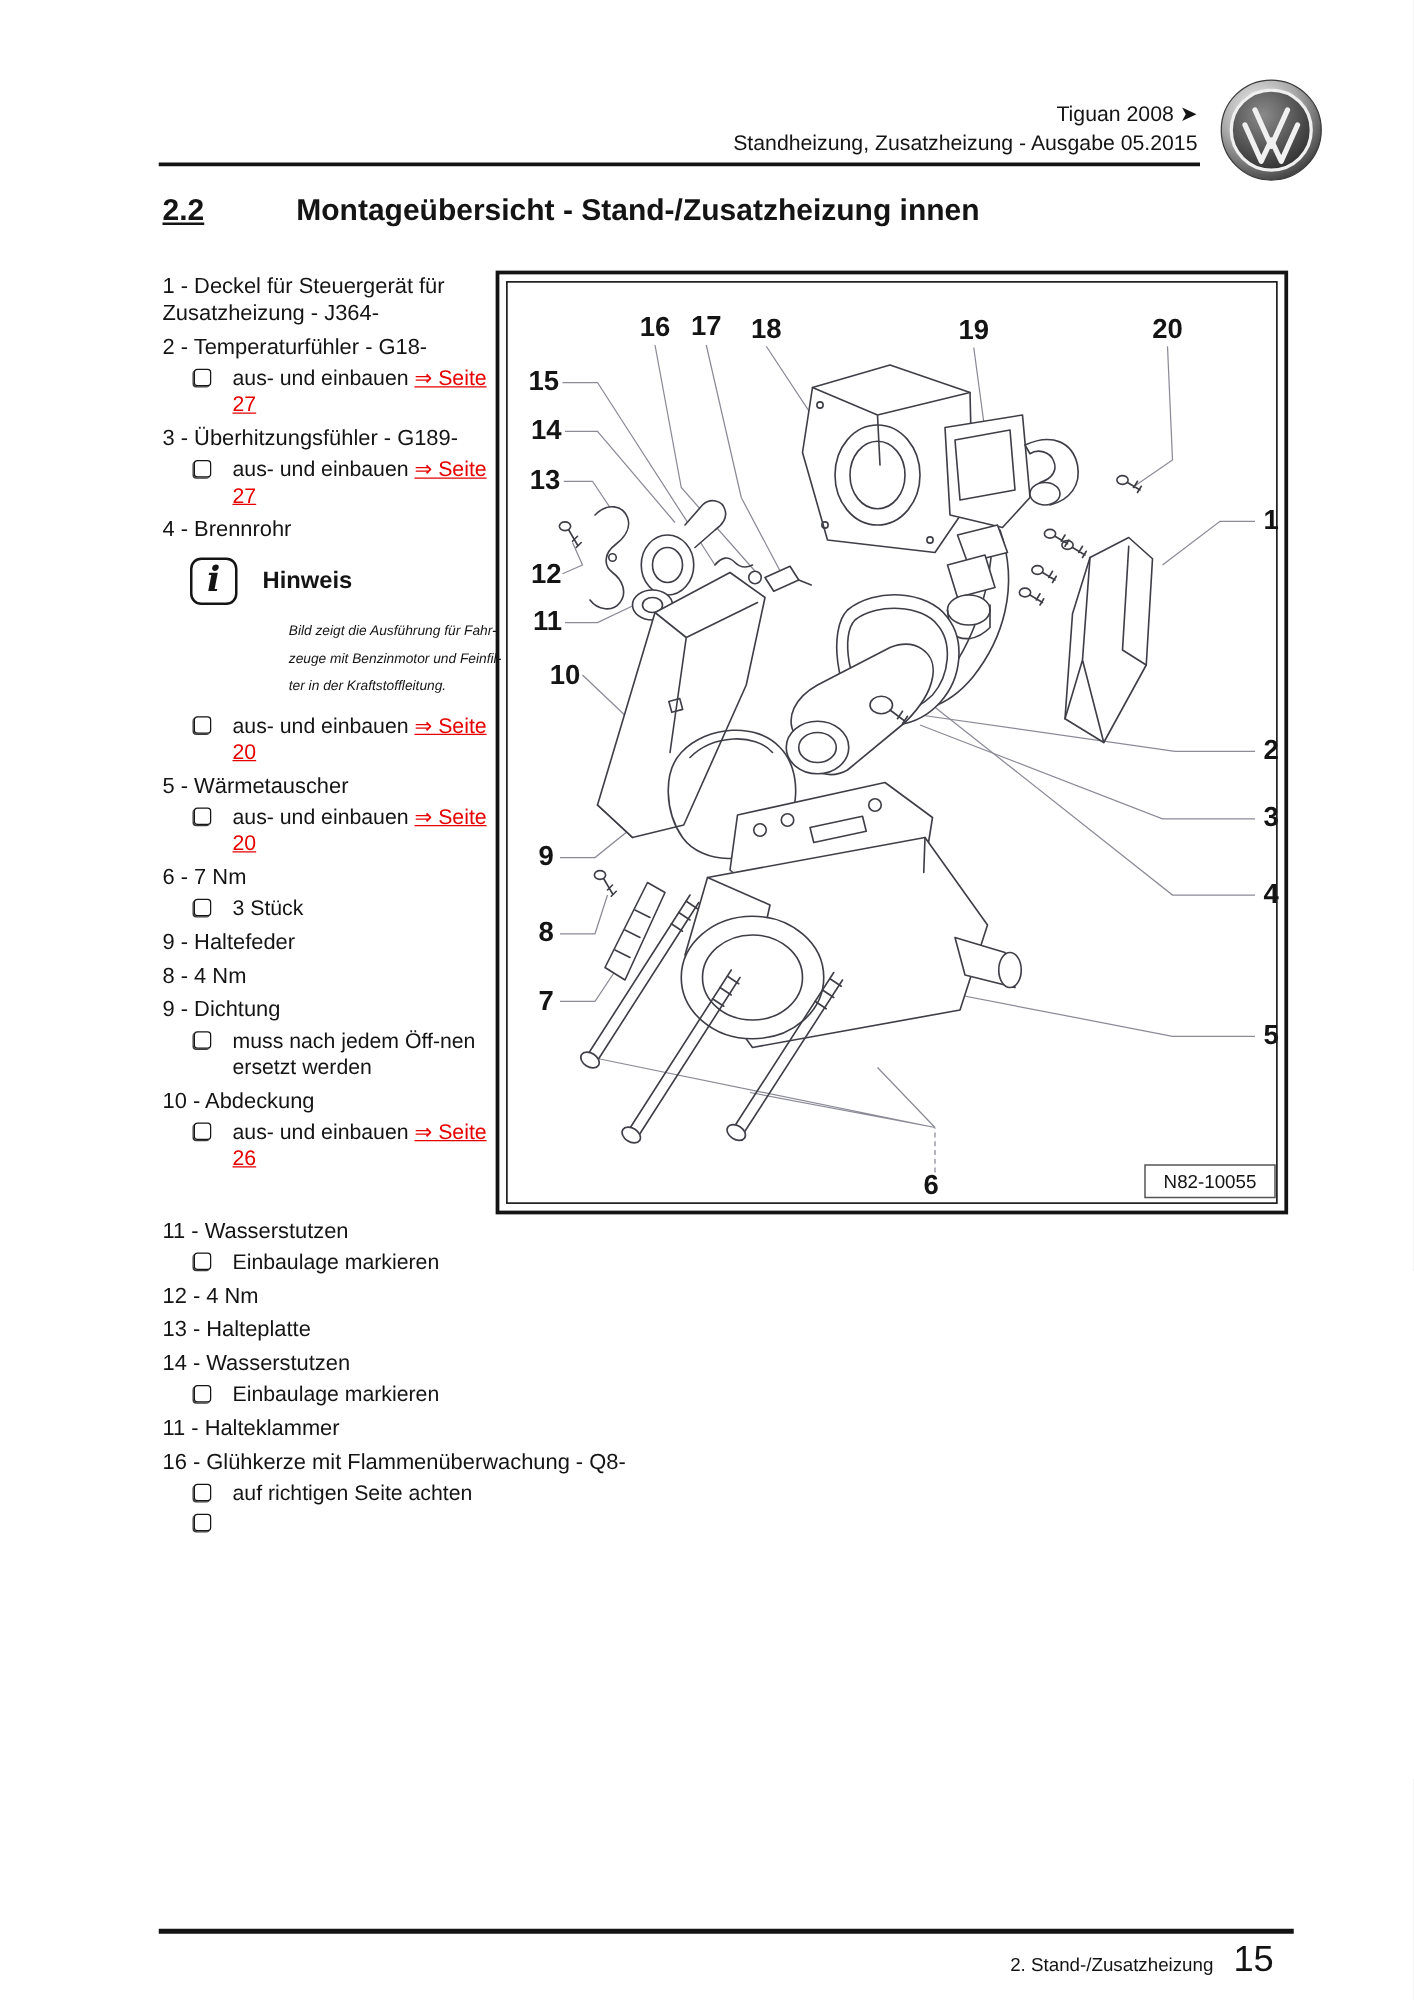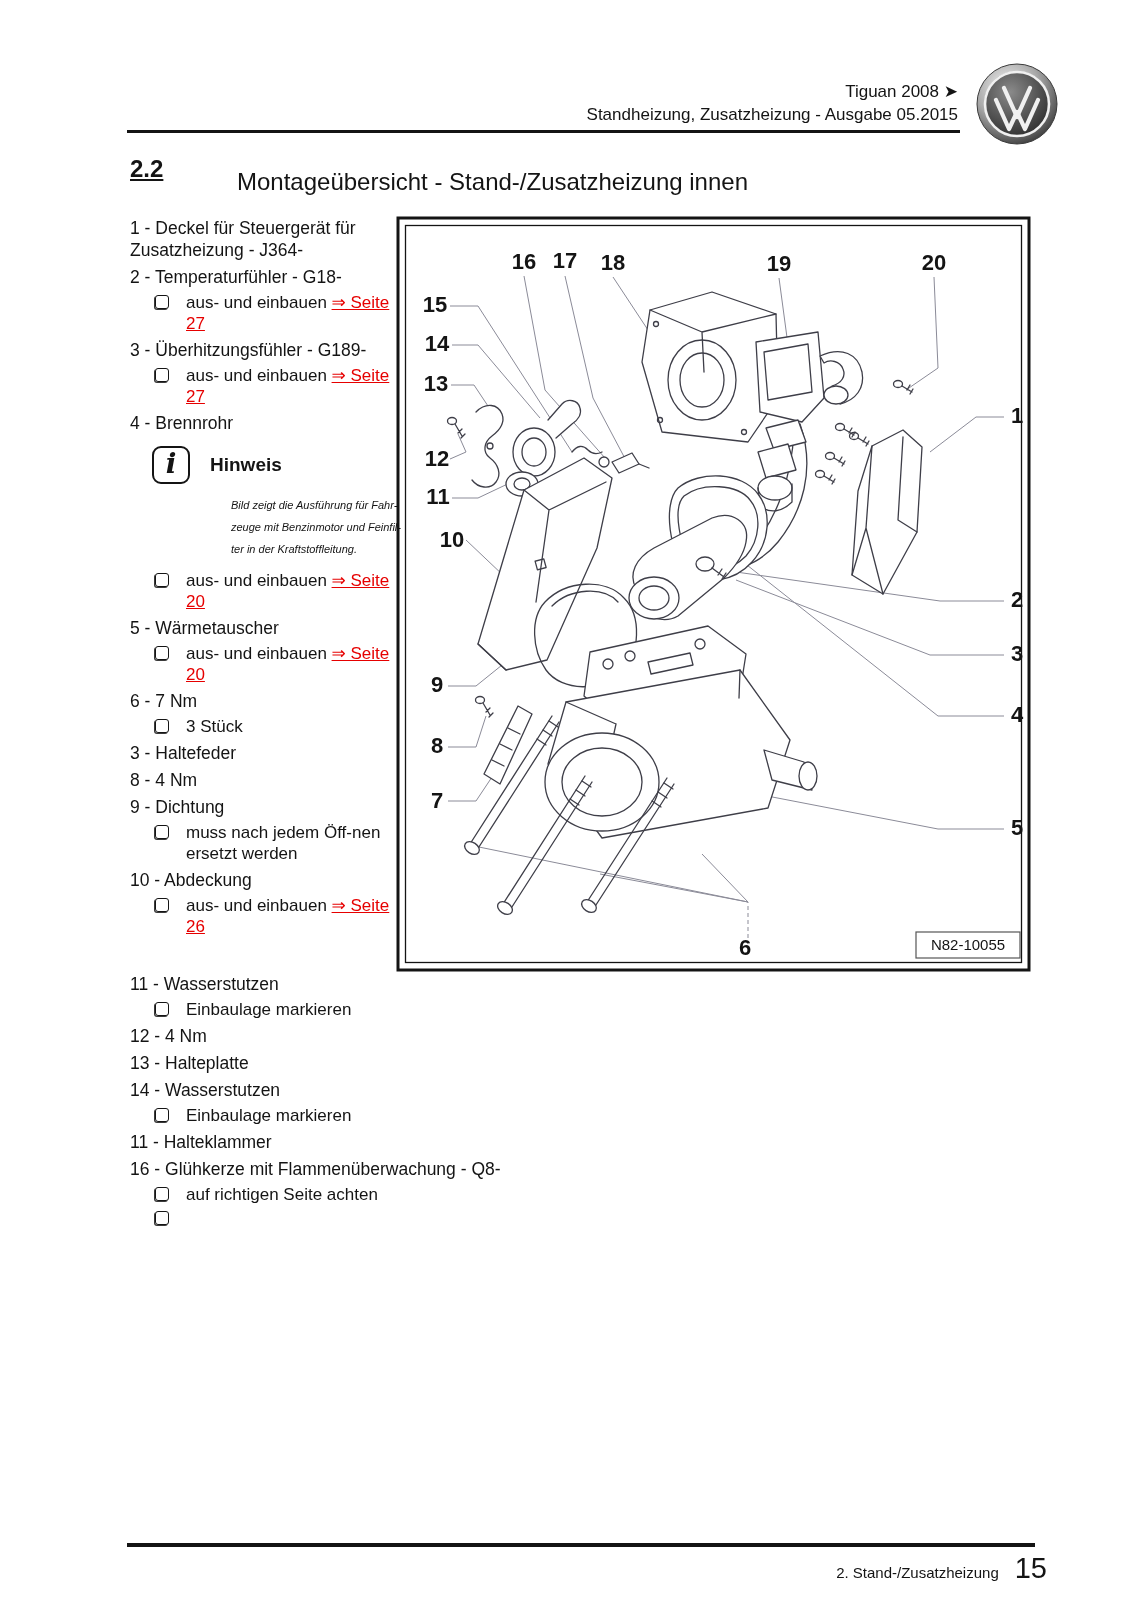--- a/index.html
+++ b/index.html
@@ -8,21 +8,21 @@
     font-family:"Liberation Sans", sans-serif;color:#141414;overflow:hidden;
     margin:0 auto;
   }
   
   .hdr-text{position:absolute;top:80px;right:173px;text-align:right;
     font-size:17px;line-height:23px;z-index:2;}
   .hdr-rule{position:absolute;left:127px;top:130px;width:833px;height:3px;background:#141414;}
   .vw-logo{position:absolute;left:976px;top:63px;width:82px;height:82px;z-index:3;}
   
   .sec-num{position:absolute;left:130px;top:155px;font-size:24px;font-weight:bold;text-decoration:underline;}
-  .sec-title{position:absolute;left:237px;top:168px;font-size:24px;font-weight:normal;}
+  .sec-title{position:absolute;left:237px;top:155px;font-size:24px;font-weight:bold;}
   
   .col-left{position:absolute;left:130px;top:212px;width:266px;z-index:3;}
   .col-bottom{position:absolute;left:130px;top:968px;width:906px;z-index:3;}
   .item .head{font-size:17.5px;font-weight:normal;line-height:22px;margin:5px 0 4px 0;}
   .sub{display:flex;align-items:flex-start;padding-left:25px;margin:2px 0 3px 0;}
   .chk{flex:0 0 auto;width:12px;height:12px;border:1.7px solid #151515;border-radius:3px;
     margin-top:3px;box-shadow:-1px 1px 0 0 #3a3a3a;}
   .subtxt{margin-left:17px;font-size:17px;line-height:21px;}
   .col-left .subtxt{width:208px;}
   a.ref{color:#e60000;text-decoration:underline;cursor:pointer;}
@@ -34,21 +34,21 @@
     padding-bottom:3px;box-sizing:border-box;}
   .note-label{margin-left:20px;font-size:19px;font-weight:bold;}
   .note-text{margin-left:101px;width:312px;font-style:italic;font-size:11px;line-height:22px;}
   
   .diagram{position:absolute;left:395px;top:215px;width:640px;height:762px;z-index:1;}
   .callout{font-family:"Liberation Sans", sans-serif;font-weight:bold;font-size:22px;fill:#141414;
     text-anchor:middle;}
   .figid{font-family:"Liberation Sans", sans-serif;font-size:15px;fill:#141414;text-anchor:middle;}
   
   .ftr-rule{position:absolute;left:127px;top:1543px;width:908px;height:3.5px;background:#141414;}
-  .ftr{position:absolute;top:1552px;right:84px;display:flex;align-items:baseline;gap:16px;}
+  .ftr{position:absolute;top:1552px;right:112px;display:flex;align-items:baseline;gap:16px;}
   .ftr-chapter{font-size:15px;}
   .ftr-page{font-size:29px;}
 </style>
 </head>
 <body>
 
 <div class="page">
 
   <div class="hdr-text">
     <div>Tiguan 2008 ➤</div>
@@ -126,21 +126,21 @@
 
     <div class="item">
       <div class="head">6 - 7 Nm</div>
       <div class="sub">
         <span class="chk"></span>
         <span class="subtxt"><span>3 Stück</span></span>
       </div>
     </div>
 
     <div class="item">
-      <div class="head">3 - Haltefeder</div>
+      <div class="head">9 - Haltefeder</div>
     </div>
 
     <div class="item">
       <div class="head">8 - 4 Nm</div>
     </div>
 
     <div class="item">
       <div class="head">9 - Dichtung</div>
       <div class="sub">
         <span class="chk"></span>

